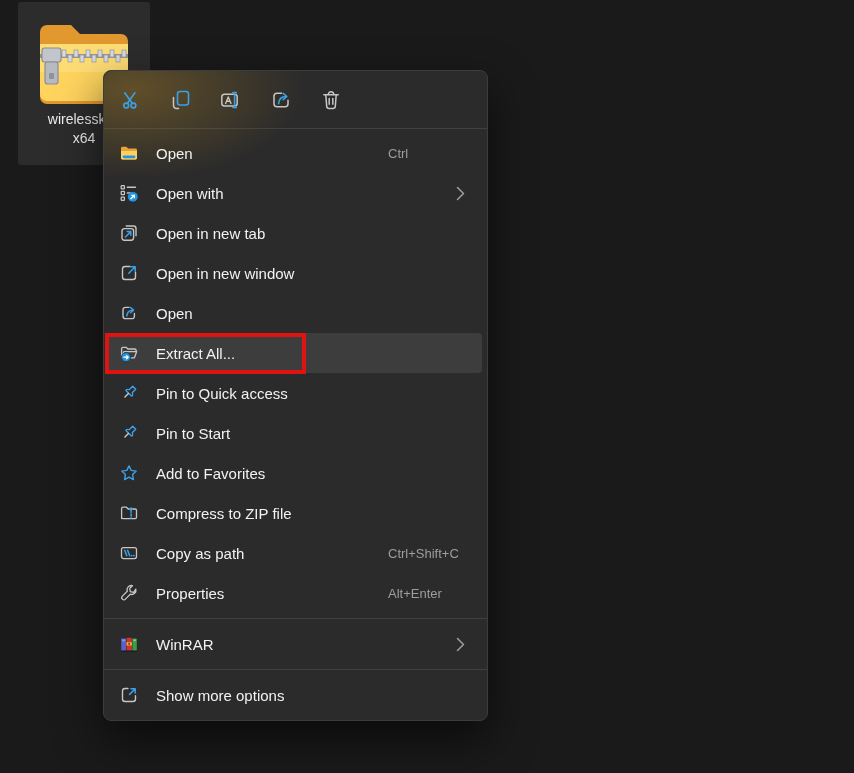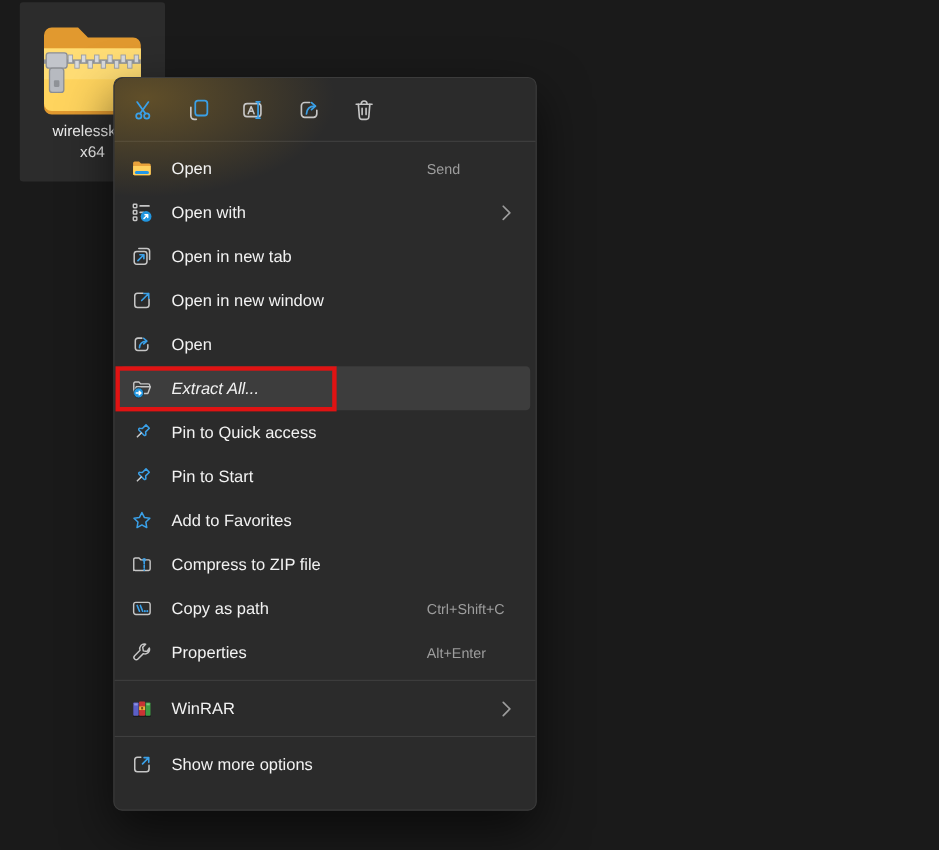--- a/index.html
+++ b/index.html
@@ -23,21 +23,21 @@
   .file-label { text-align:center; font-size:14px; line-height:19px; color:#eeeeee; }
 
   
   .context-menu {
     position:absolute; left:103px; top:70px; width:385px;
     background:#2b2b2b;
     border:1px solid #3c3c3c;
     border-radius:8px;
     box-shadow:0 18px 45px rgba(0,0,0,.6);
     z-index:5;
-    padding-bottom:21px;
+    padding-bottom:5px;
     overflow:hidden;
   }
   .acrylic-tint {
     position:absolute; inset:0; border-radius:8px; pointer-events:none;
     background:radial-gradient(230px 120px at 28px 18px, rgba(170,128,38,.42), rgba(170,128,38,0) 75%);
   }
   .menu-toolbar {
     position:relative;
     height:57px;
     display:flex; align-items:center;
@@ -49,21 +49,21 @@
     background:transparent; border:none; cursor:default;
   }
   .toolbar-sep { height:1px; background:#404040; }
   .menu-list { position:relative; padding-top:4px; }
   .menu-item {
     position:relative;
     height:40px; margin:0 5px; border-radius:4px;
     display:flex; align-items:center;
     padding-left:10px;
   }
-  .menu-item.hovered { background:#3d3d3d;font-style:italic; }
+  .menu-item.hovered { background:#3d3d3d; }
   .mi-icon { width:20px; height:20px; flex:0 0 20px; display:flex; }
   .mi-label { margin-left:17px; font-size:15px; color:#f2f2f2; white-space:nowrap; }
   .mi-shortcut { position:absolute; left:279px; font-size:13px; color:#9d9d9d; white-space:nowrap; }
   .mi-chevron { position:absolute; right:16px; width:10px; height:16px; display:flex; align-items:center; }
   .group-sep { height:1px; background:#3f3f3f; margin:5px 0; }
 
   
   .annotation-box {
     position:absolute; left:105px; top:333px; width:201px; height:41px;
     border:4px solid #e01313;
@@ -163,21 +163,21 @@
 
     <div class="menu-item">
       <span class="mi-icon">
         <svg width="20" height="20" viewBox="0 0 20 20">
           <path d="M2 5.2 a1.4 1.4 0 0 1 1.4-1.4 h4 l1.8 1.8 h7.4 a1.4 1.4 0 0 1 1.4 1.4 V15 a1.4 1.4 0 0 1-1.4 1.4 H3.4 A1.4 1.4 0 0 1 2 15 z" fill="#e9a23b"></path>
           <path d="M2 8 h16 v7 a1.4 1.4 0 0 1-1.4 1.4 H3.4 A1.4 1.4 0 0 1 2 15 z" fill="#ffd05e"></path>
           <rect x="3.6" y="12.4" width="12.8" height="2.8" rx="1.4" fill="#2196e8"></rect>
         </svg>
       </span>
       <span class="mi-label">Open</span>
-      <span class="mi-shortcut">Send</span>
+      <span class="mi-shortcut">Ctrl</span>
     </div>
 
     <div class="menu-item">
       <span class="mi-icon">
         <svg width="20" height="20" viewBox="0 0 20 20" fill="none">
           <g stroke="#c6c6c6" stroke-width="1.3">
             <rect x="2.2" y="2.6" width="3.2" height="3.2" rx="0.6"></rect>
             <rect x="2.2" y="8.4" width="3.2" height="3.2" rx="0.6"></rect>
             <rect x="2.2" y="14.2" width="3.2" height="3.2" rx="0.6"></rect>
           </g>

